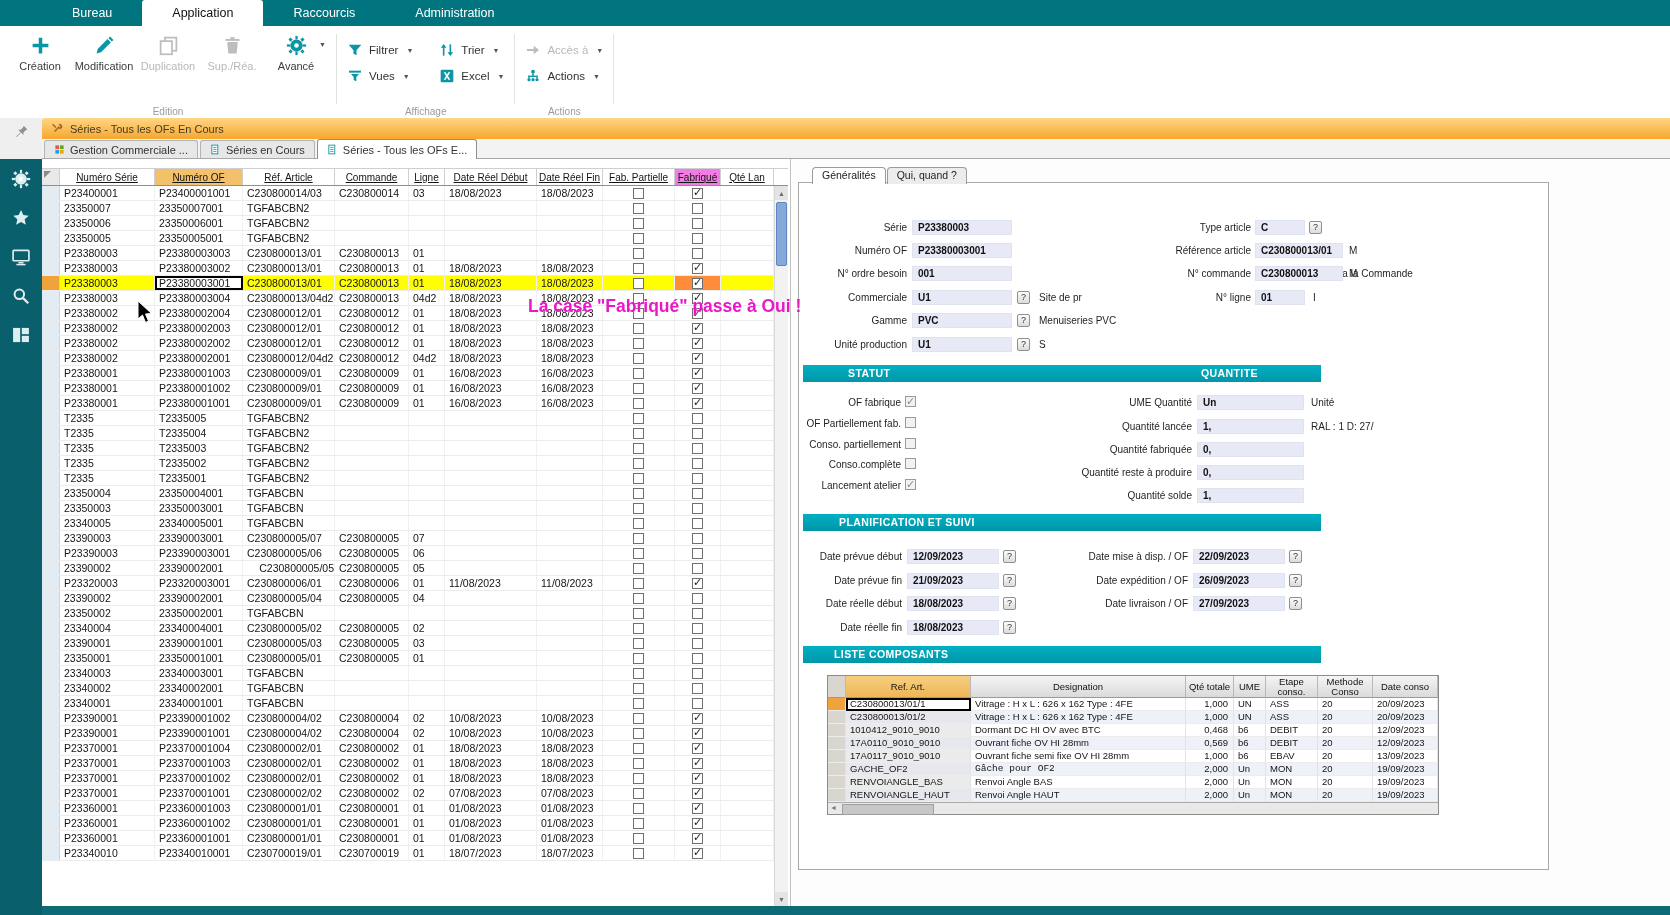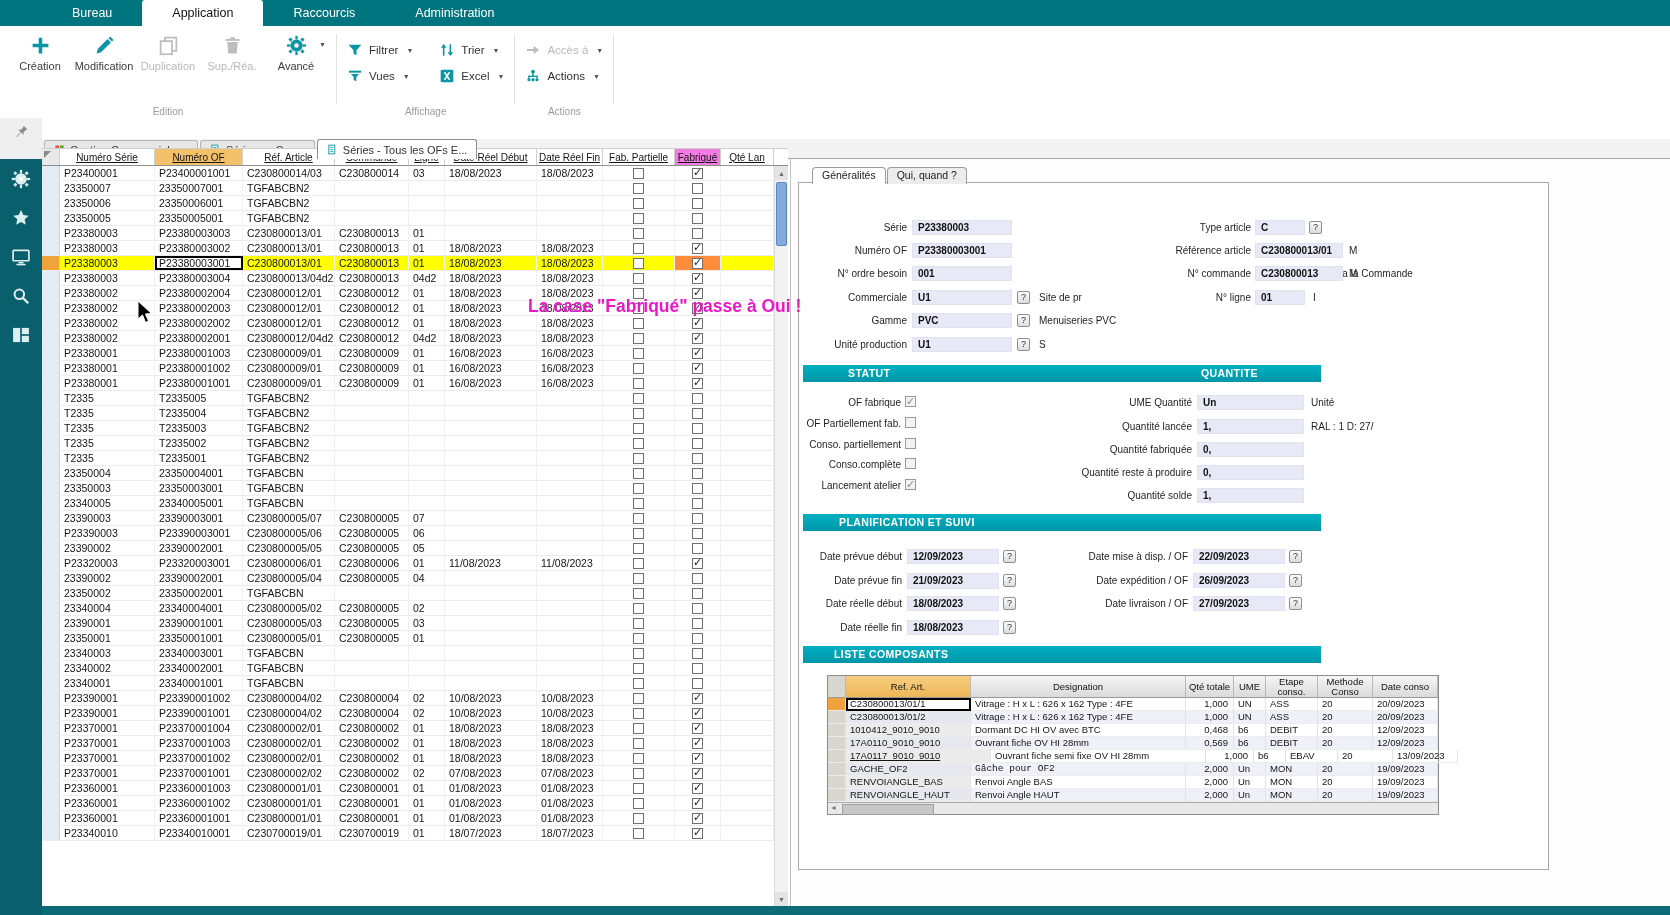--- a/index.html
+++ b/index.html
@@ -41,21 +41,21 @@
 .dtab.active{background:#fff;height:20px;border-color:#8f8f8f;position:relative;z-index:3;margin-bottom:-1px}
 .tabicon{width:11px;height:11px;display:inline-block}
 .tabicon svg{width:100%;height:100%}
 
 
 #left-sidebar{position:absolute;top:159px;left:0;width:42px;bottom:0;background:#0a5f6d;display:flex;flex-direction:column;align-items:center;padding-top:10px;gap:19px}
 .sbicon{width:20px;height:20px;cursor:pointer}
 .sbicon svg{width:100%;height:100%}
 
 
-#maintable{position:absolute;top:148px;left:42px;width:746px;bottom:9px;background:#fff;overflow:hidden;border-top:1px solid #cfcfcf}
+#maintable{position:absolute;top:168px;left:42px;width:746px;bottom:9px;background:#fff;overflow:hidden;border-top:1px solid #cfcfcf}
 #of-table-header{display:flex;height:17px;background:#fff;border-bottom:1px solid #8f8f8f}
 .th{flex:none;display:flex;align-items:center;justify-content:center;font-size:10px;color:#141414;border-right:1px solid #cfcfcf;overflow:hidden;white-space:nowrap;cursor:pointer}
 .thtext{text-decoration:underline}
 .th.tan{background:#f3c169}
 .th.pink{background:#f27be4}
 .selth{background:#e9e9e9;position:relative}
 .seltri{width:0;height:0;border-left:7px solid #8a8a8a;border-bottom:7px solid transparent;position:absolute;top:2px;left:2px}
 #of-table-body{position:absolute;top:17px;left:0;width:732px;bottom:0;overflow:hidden}
 .trow{display:flex;height:15px;background:#fff;border-bottom:1px solid #ececec}
 .trow.selected{background:#ffff00}
@@ -242,20 +242,28 @@
         </div>
         <div class="rgroup-label">Actions</div>
       </div>
       <div class="rsep"></div>
     </div>
   <div id="pin-area">
       <span id="pin-icon-holder"><svg viewBox="0 0 24 24">
           <path fill="#8f8f8f" d="M13.5 2.5l8 8-2.8 1-3.6 3.6.3 4.2-4-4-6.9 7.2-1-1 7.2-6.9-4-4 4.2.3L14.5 7l1-2.8z"></path>
         </svg></span>
     </div>
+  <div id="breadcrumb">
+    <span class="bcicon" id="bcicon"><svg viewBox="0 0 24 24">
+          <path fill="#a8672a" d="M4 3l6 6-2 2-6-6 2-2z"></path>
+          <path fill="#a8672a" d="M14 4a5 5 0 016.8 6.3L17 14l-3-3 3.8-3.8A5 5 0 0114 4z"></path>
+          <path fill="#a8672a" d="M6 16l8-8 2 2-8 8H6v-2z"></path>
+        </svg></span>
+    <span>Séries - Tous les OFs En Cours</span>
+  </div>
   <div id="tabbar">
       <div class="dtab">
         <span class="tabicon"><svg viewBox="0 0 24 24">
             <rect x="3" y="3" width="8" height="8" fill="#e2574c"></rect>
             <rect x="13" y="3" width="8" height="8" fill="#60a917"></rect>
             <rect x="3" y="13" width="8" height="8" fill="#1ba1e2"></rect>
             <rect x="13" y="13" width="8" height="8" fill="#f0a30a"></rect>
           </svg></span>
         <span>Gestion Commerciale ...</span>
       </div>
@@ -767,21 +775,21 @@
           </div>
           <div class="td center" style="width: 46px;">
             <span class="cb"></span>
           </div>
           <div class="td" style="width: 53px;"></div>
         </div>
         <div class="trow">
           <div class="td selcell" style="width: 18px;"></div>
           <div class="td" style="width: 95px;">23390002</div>
           <div class="td" style="width: 88px;">23390002001</div>
-          <div class="td" style="width: 92px;">C230800005/05</div>
+          <div class="td" style="width: 92px; text-align: right;">C230800005/05</div>
           <div class="td" style="width: 74px;">C230800005</div>
           <div class="td" style="width: 36px;">05</div>
           <div class="td" style="width: 92px;"></div>
           <div class="td" style="width: 66px;"></div>
           <div class="td center" style="width: 72px;">
             <span class="cb"></span>
           </div>
           <div class="td center" style="width: 46px;">
             <span class="cb"></span>
           </div>
@@ -1258,21 +1266,21 @@
             <div class="ccell refcol" style="width: 125px;">17A0110_9010_9010</div>
             <div class="ccell" style="width: 215px;">Ouvrant fiche OV HI 28mm</div>
             <div class="ccell num" style="width: 48px;">0,569</div>
             <div class="ccell" style="width: 32px;">b6</div>
             <div class="ccell" style="width: 52px;">DEBIT</div>
             <div class="ccell" style="width: 55px;">20</div>
             <div class="ccell" style="width: 65px;">12/09/2023</div>
           </div>
           <div class="crow">
             <div class="ccell csel" style="width: 18px;"></div>
-            <div class="ccell refcol" style="width: 145px; text-decoration: underline;">17A0117_9010_9010</div>
+            <div class="ccell refcol" style="width: 125px;">17A0117_9010_9010</div>
             <div class="ccell" style="width: 215px;">Ouvrant fiche semi fixe OV HI 28mm</div>
             <div class="ccell num" style="width: 48px;">1,000</div>
             <div class="ccell" style="width: 32px;">b6</div>
             <div class="ccell" style="width: 52px;">EBAV</div>
             <div class="ccell" style="width: 55px;">20</div>
             <div class="ccell" style="width: 65px;">13/09/2023</div>
           </div>
           <div class="crow alt">
             <div class="ccell csel" style="width: 18px;"></div>
             <div class="ccell refcol" style="width: 125px;">GACHE_OF2</div>

